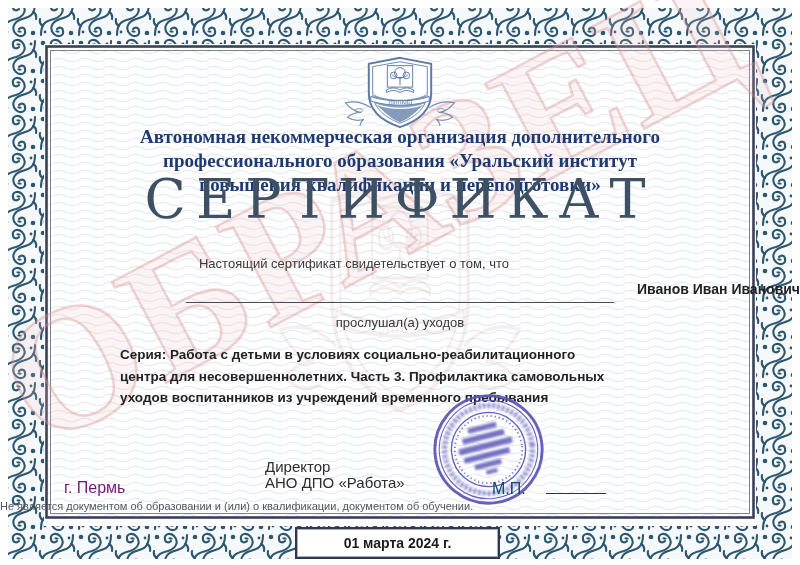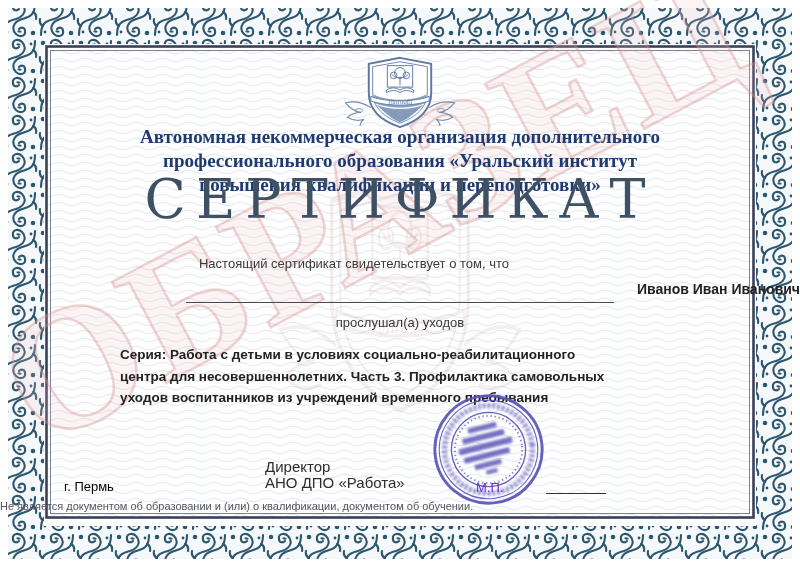--- a/index.html
+++ b/index.html
@@ -24,22 +24,22 @@
     font-family:"DejaVu Serif",serif;font-weight:400;font-size:54px;letter-spacing:10px;
     color:#3e5064;}
   .intro{left:0;top:256px;width:708px;text-align:center;font-size:13px;color:#3a3a3a;}
   .recipient{left:0;top:281px;width:800px;text-align:right;font-size:14px;font-weight:700;color:#222;}
   .name-line{left:186px;top:302px;width:428px;border-top:1.6px solid #4a4a55;height:0;}
   .webinar{left:0;top:315px;width:800px;text-align:center;font-size:13px;color:#3a3a3a;}
   .course{left:120px;top:344px;width:560px;text-align:left;white-space:pre-line;
     font-size:13.5px;font-weight:700;line-height:21.5px;color:#222;}
   .stamp{left:430px;top:391px;width:117px;height:117px;color:#5a54b6;opacity:0.92;}
   .director{left:265px;top:459px;font-size:15px;line-height:16px;color:#2e2e2e;}
-  .city{left:64px;top:479px;font-size:13px;color:#000000;}
-  .mp{left:476px;top:480px;font-size:13px;color:#6d28d9;}
+  .city{left:64px;top:479px;font-size:16px;color:#701a75;}
+  .mp{left:492px;top:480px;font-size:16px;color:#0c4a6e;}
   .sig-line{left:546px;top:493px;width:60px;border-top:1.4px solid #333;height:0;}
   .disclaimer{left:0;top:500px;width:800px;text-align:left;font-size:11px;color:#55555f;}
   .date-box{left:295px;top:527px;width:201px;height:28px;z-index:3;background:#fff;
     border:2px solid #2f3850;box-shadow:inset 0 0 0 1px #aab0bf;
     display:flex;align-items:center;justify-content:center;
     font-size:14px;font-weight:700;color:#1c1c1c;}
 </style>
 </head>
 <body>
 
@@ -167,14 +167,17 @@
   <div class="layer director">
     <div>Директор</div>
     <div>АНО ДПО «Работа»</div>
   </div>
   <div class="layer city">г. Пермь</div>
   <div class="layer mp">М.П.</div>
   <div class="layer sig-line"></div>
 
   <div class="layer disclaimer">Не является документом об образовании и (или) о квалификации, документом об обучении.</div>
 
+  <div class="layer date-box">
+    <span>01 марта 2024 г.</span>
+  </div>
 
 </div>
 
 </body></html>

